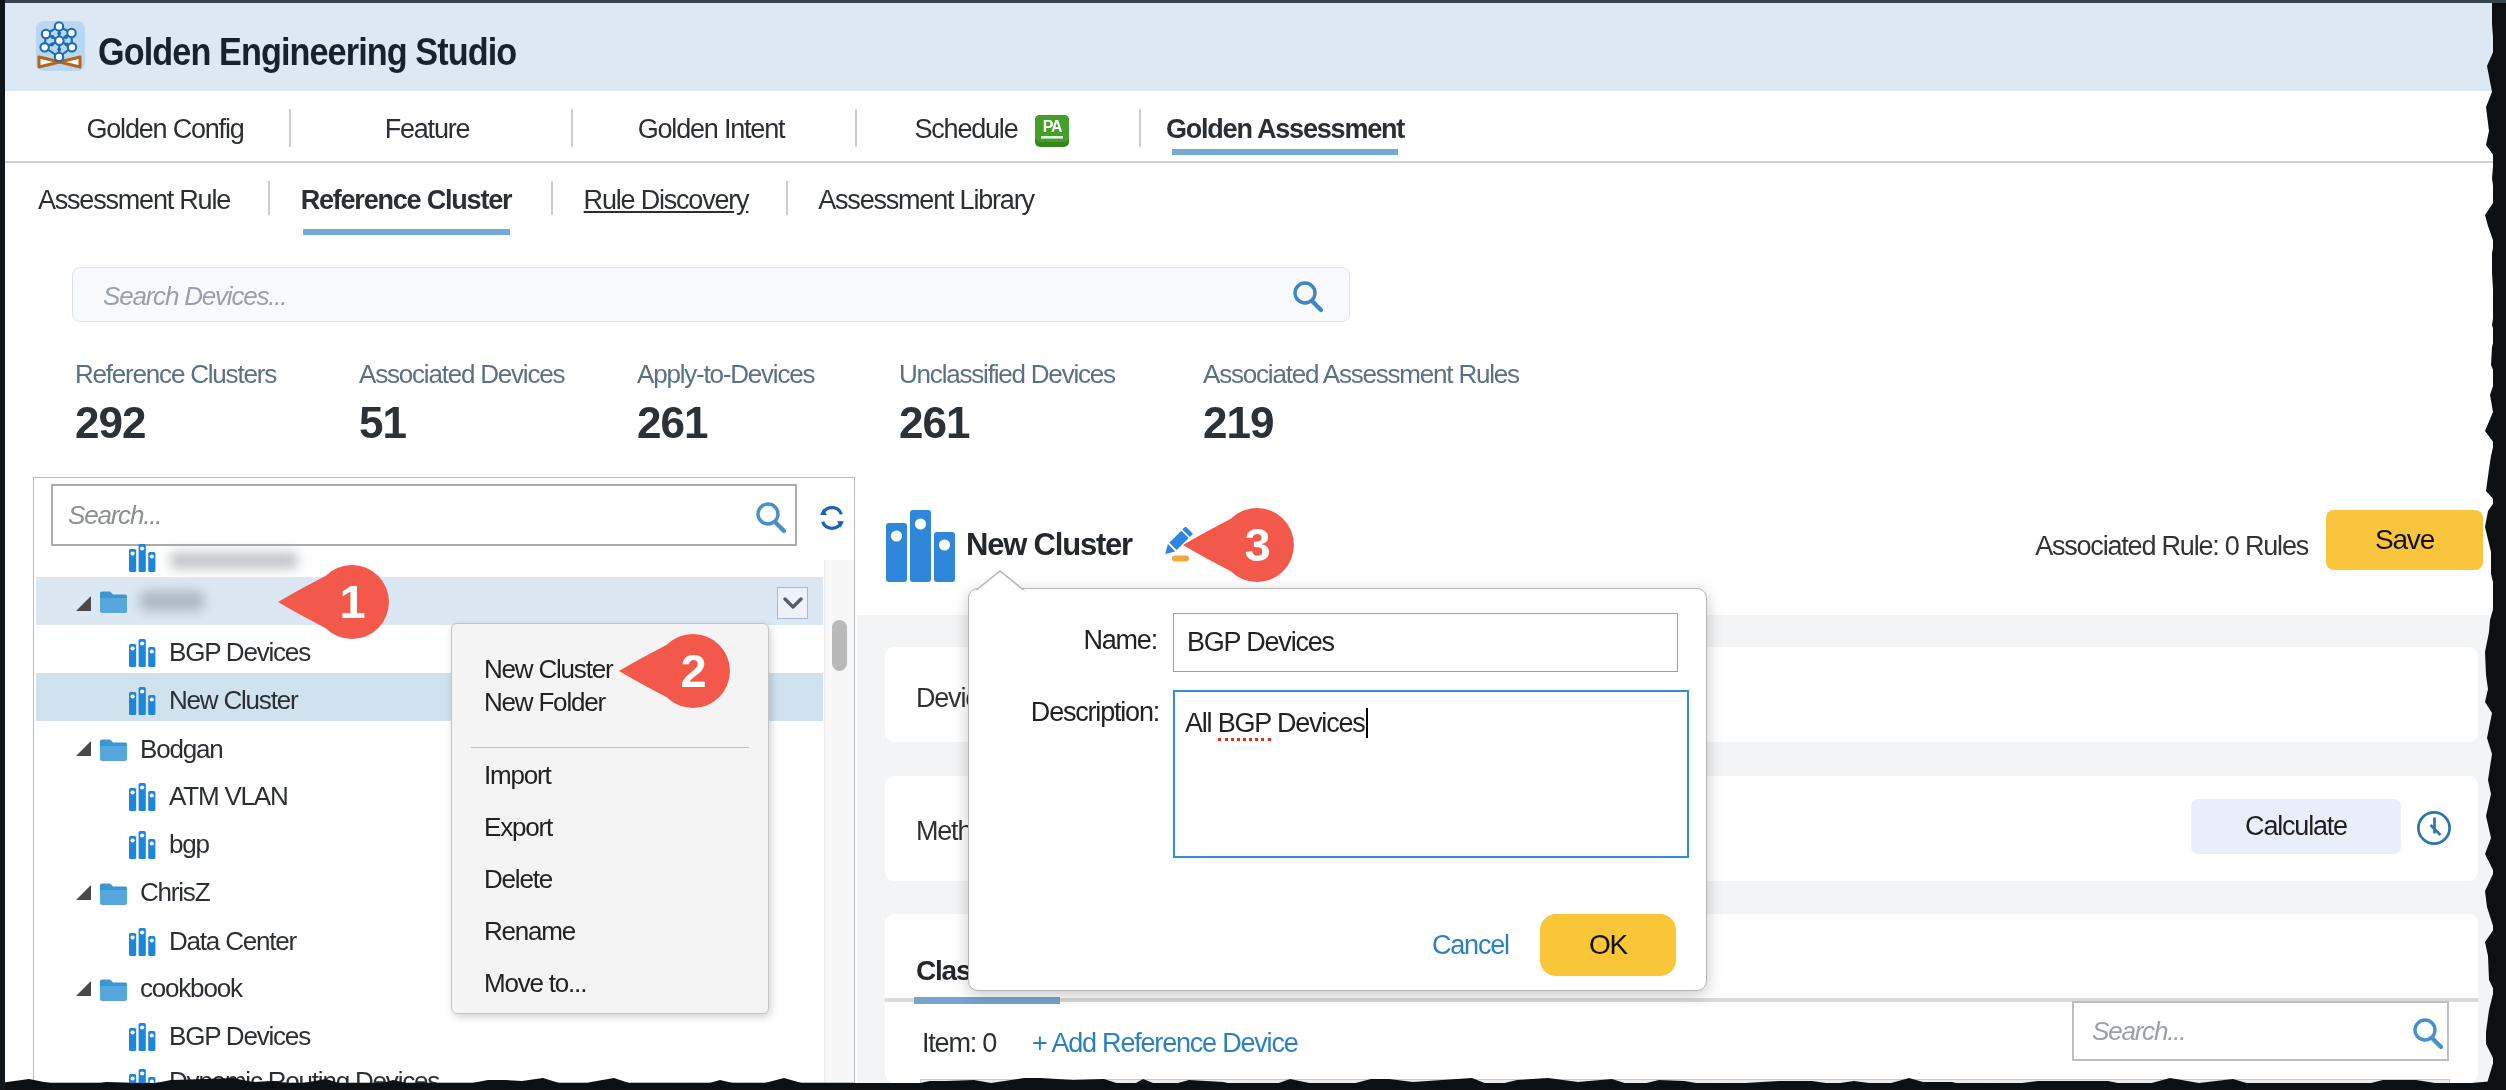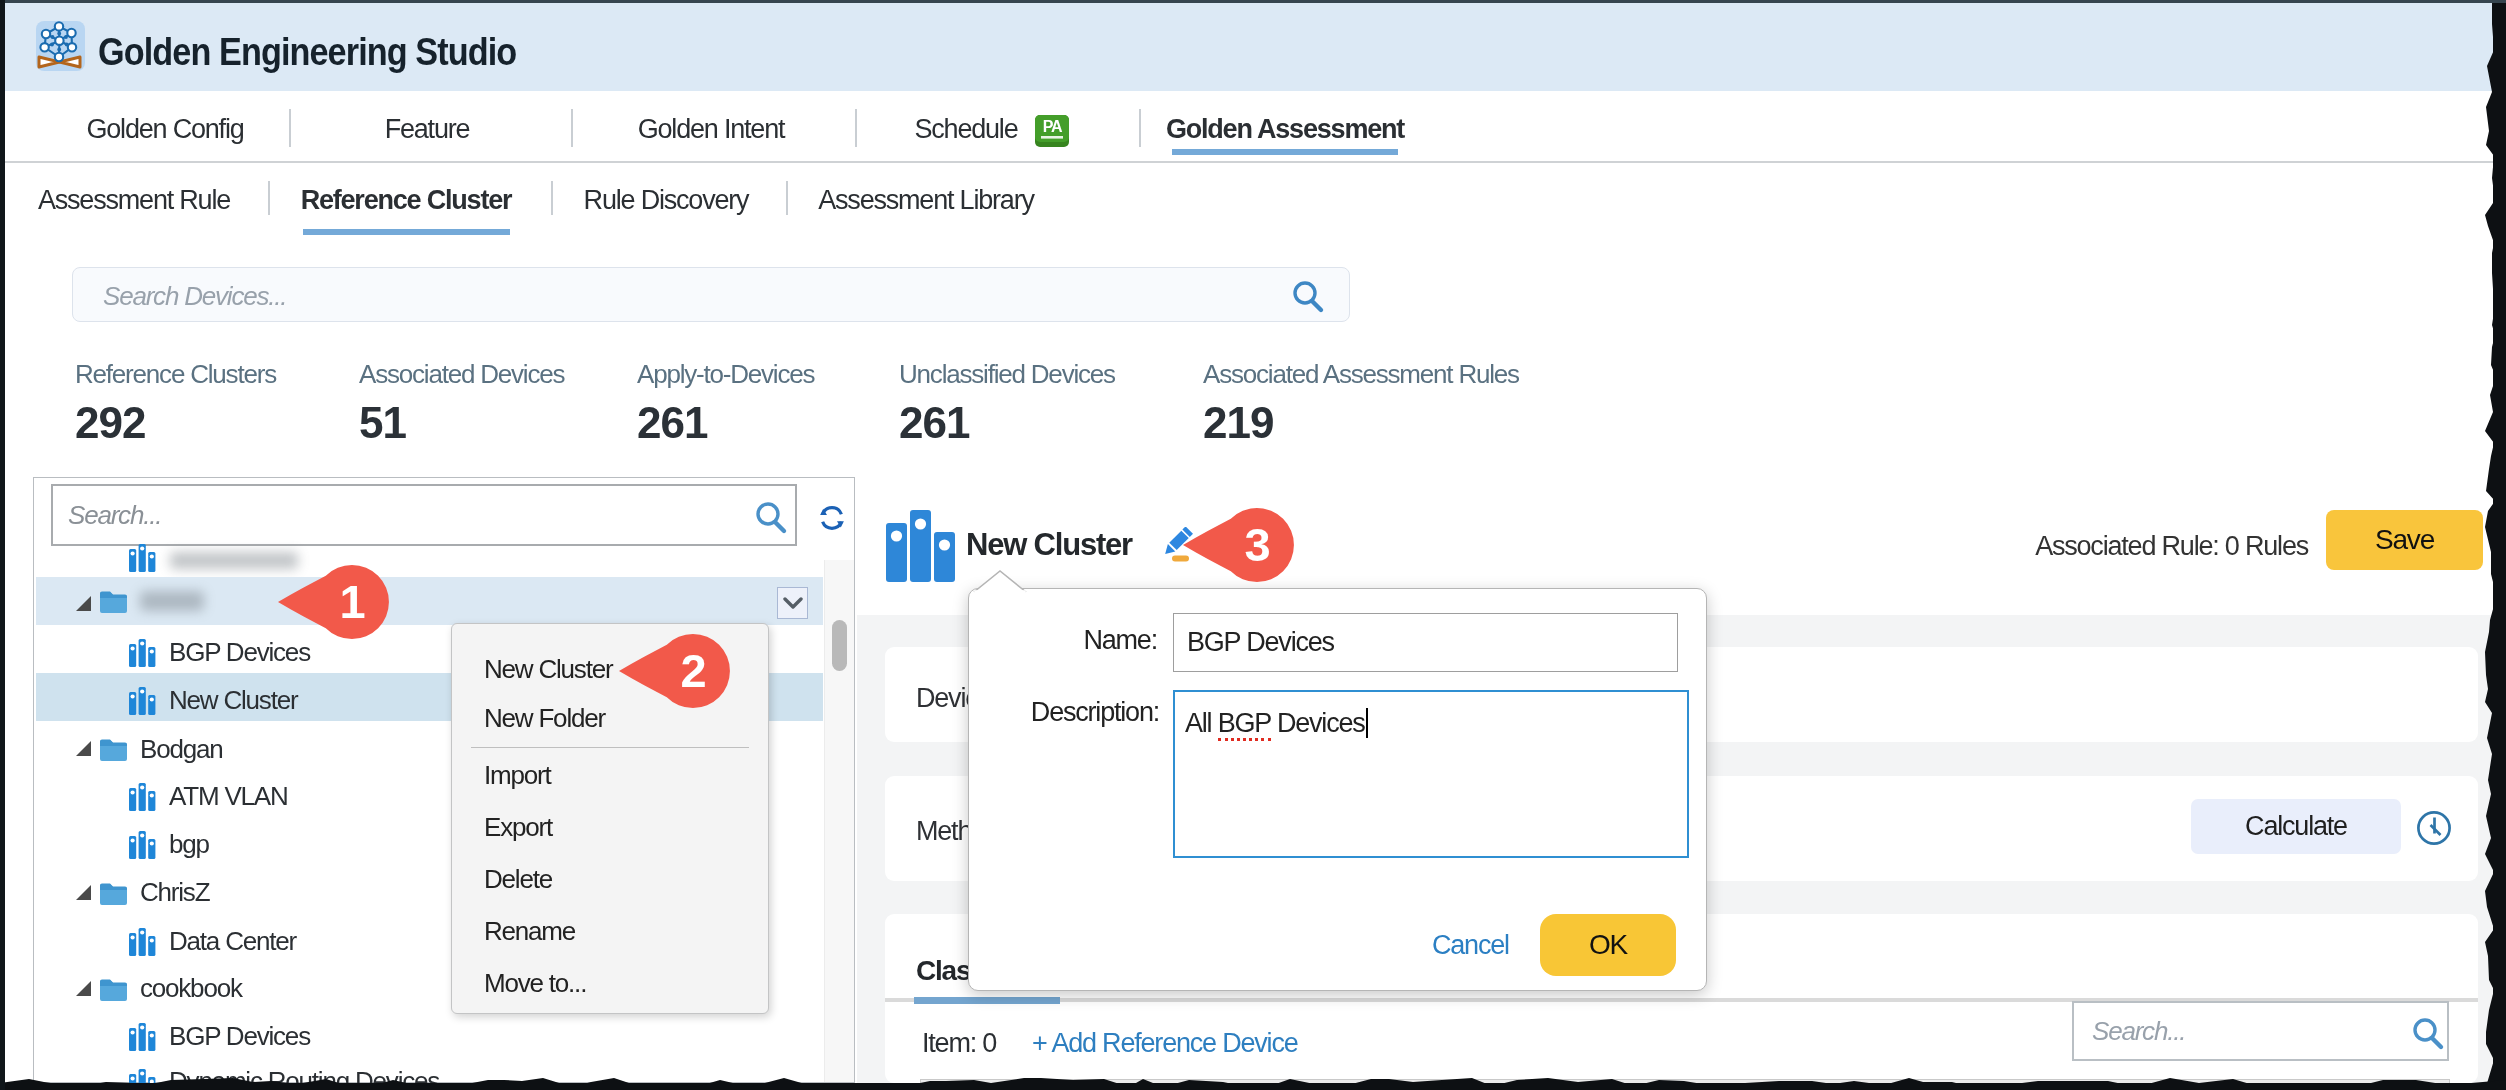--- a/index.html
+++ b/index.html
@@ -95,21 +95,21 @@
   <div class="abs nav1" style="left:1280px; transform:translateX(-50%); font-weight:bold;">Golden Assessment</div>
   <div class="abs sep1" style="left:284px;"></div>
   <div class="abs sep1" style="left:566px;"></div>
   <div class="abs sep1" style="left:850px;"></div>
   <div class="abs sep1" style="left:1134px;"></div>
   <div class="abs" id="ga-underline"></div>
   <div class="abs" id="nav-divider"></div>
 
   <div class="abs nav2" style="left:129px; transform:translateX(-50%);">Assessment Rule</div>
   <div class="abs nav2" style="left:401px; transform:translateX(-50%); font-weight:bold;">Reference Cluster</div>
-  <div class="abs nav2" style="left:661px; transform:translateX(-50%);">Rule Discovery</div>
+  <div class="abs nav2" style="left:661px; transform:translateX(-50%);text-decoration:underline;">Rule Discovery</div>
   <div class="abs nav2" style="left:921px; transform:translateX(-50%);">Assessment Library</div>
   <div class="abs sep2" style="left:263px;"></div>
   <div class="abs sep2" style="left:546px;"></div>
   <div class="abs sep2" style="left:781px;"></div>
   <div class="abs" id="rc-underline"></div>
 
   <div class="abs" id="sdev">
       <span>Search Devices...</span>
     </div>
 
@@ -163,21 +163,21 @@
   <div class="abs tlabel" style="left:164px; top:778px;">ATM VLAN</div>
   <div class="abs tlabel" style="left:164px; top:826px;">bgp</div>
   <div class="abs tlabel" style="left:135px; top:874px;text-align:center;">ChrisZ</div>
   <div class="abs tlabel" style="left:164px; top:923px;">Data Center</div>
   <div class="abs tlabel" style="left:135px; top:970px;">cookbook</div>
   <div class="abs tlabel" style="left:164px; top:1018px;">BGP Devices</div>
   <div class="abs tlabel" style="left:164px; top:1063px;">Dynamic Routing Devices</div>
 
   <div class="abs" id="cmenu">
     <div class="mi" style="top:30px;">New Cluster</div>
-    <div class="mi" style="top:63px;margin-top:16px;">New Folder</div>
+    <div class="mi" style="top:63px;">New Folder</div>
     <div id="msep"></div>
     <div class="mi" style="top:136px;">Import</div>
     <div class="mi" style="top:188px;">Export</div>
     <div class="mi" style="top:240px;">Delete</div>
     <div class="mi" style="top:292px;">Rename</div>
     <div class="mi" style="top:344px;">Move to...</div>
   </div>
 
   <svg width="0" height="0" style="position:absolute;">
       <defs>

